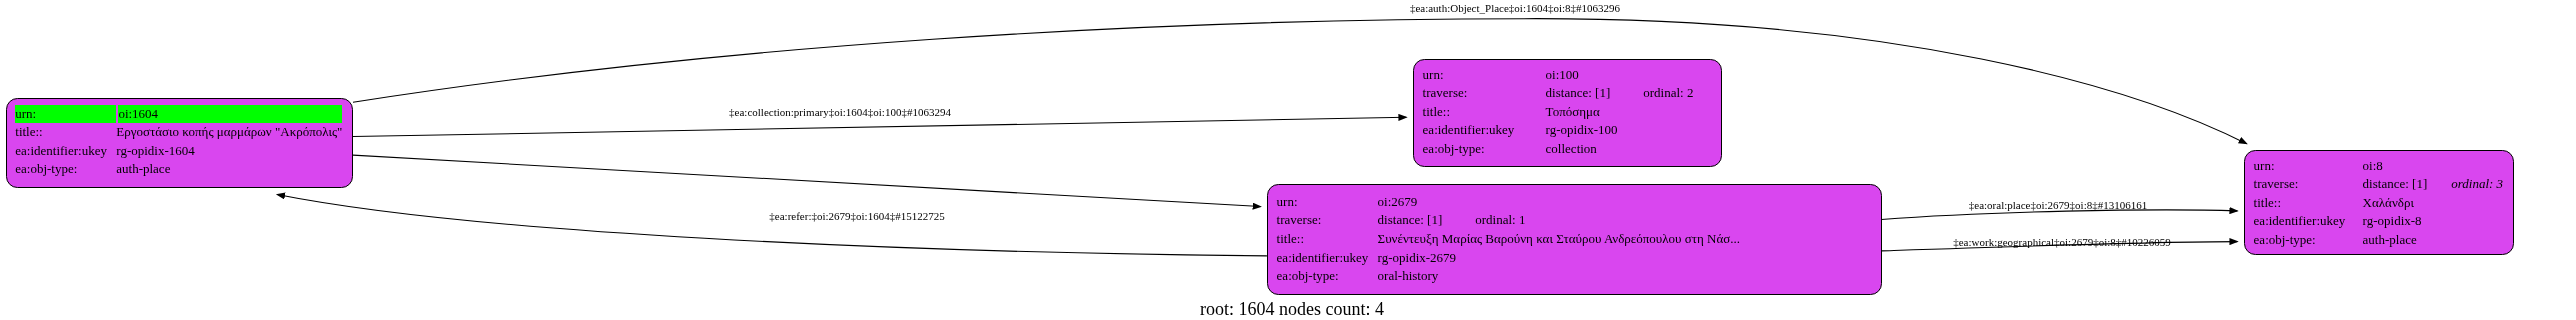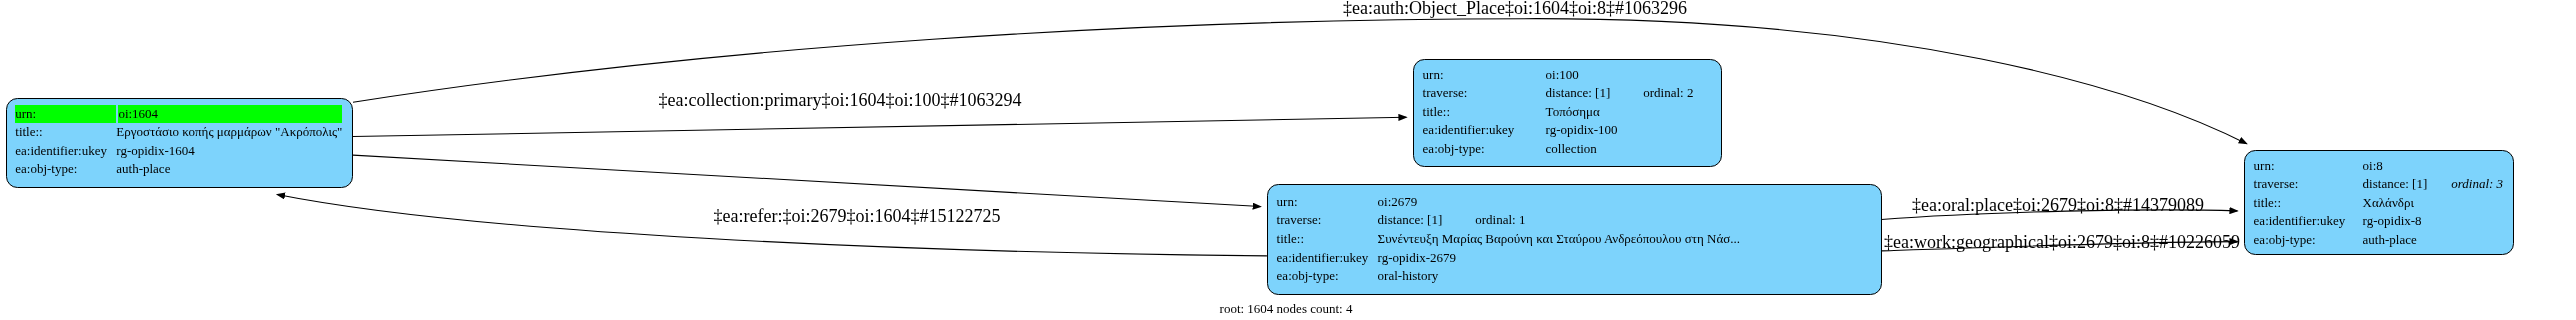--- a/index.html
+++ b/index.html
@@ -7,21 +7,21 @@
     position:relative;
     width:2576px;height:321px;
     background:#ffffff;
     font-family:"Liberation Serif","DejaVu Serif",serif;
     color:#000000;
     overflow:hidden;
   }
   #edges{position:absolute;left:0;top:0;width:2576px;height:321px;}
   .node{
     position:absolute;
-    background:#7dd3fc;
+    background:#d946ef;
     border:1.1px solid #000000;
     border-radius:11.4px;
     box-sizing:border-box;
     padding:5.7px 0;
   }
   .row{
     position:relative;
     display:flex;
     align-items:center;
     height:18.6px;
@@ -35,29 +35,30 @@
   .v2{margin-left:33px;flex:0 0 auto;}
   .kw140 .k{width:101px;}
   .kw170 .k{width:123px;}
   .kw150 .k{width:109px;}
   .row.hl .k{margin-right:2.1px;}
   .row.hl .v{flex:1 1 auto;}
   .elabel{
     position:absolute;
     transform:translateX(-50%);
     white-space:nowrap;
-    font-size:18px;
+    font-size:11px;
     line-height:14.3px;
   }
   .footer{
     position:absolute;
     transform:translateX(-50%);
     white-space:nowrap;
-    font-size:13px;
+    font-size:18px;
     line-height:14.3px;
+    margin-left:6px;
   }
 </style>
 </head>
 <body>
 
 <div id="canvas">
 
   <svg id="edges" viewBox="0 0 3605 449" xmlns="http://www.w3.org/2000/svg">
     <defs>
       <marker id="arrow" markerWidth="13" markerHeight="10" refX="11" refY="5" orient="auto" markerUnits="userSpaceOnUse">
@@ -157,21 +158,21 @@
       <span class="k">ea:identifier:ukey</span>
       <span class="v">rg-opidix-8</span>
     </div>
     <div class="row">
       <span class="k">ea:obj-type:</span>
       <span class="v">auth-place</span>
     </div>
   </div>
 
   <div class="elabel" style="left:1515px;top:1.4px;">‡ea:auth:Object_Place‡oi:1604‡oi:8‡#1063296</div>
-  <div class="elabel" style="left:840px;top:93px;">‡ea:collection:primary‡oi:1604‡oi:100‡#1063294</div>
+  <div class="elabel" style="left:840px;top:105px;">‡ea:collection:primary‡oi:1604‡oi:100‡#1063294</div>
   <div class="elabel" style="left:857px;top:209px;">‡ea:refer:‡oi:2679‡oi:1604‡#15122725</div>
-  <div class="elabel" style="left:2058px;top:198px;">‡ea:oral:place‡oi:2679‡oi:8‡#14379089</div>
+  <div class="elabel" style="left:2058px;top:198px;">‡ea:oral:place‡oi:2679‡oi:8‡#13106161</div>
   <div class="elabel" style="left:2062px;top:229px;margin-top:6px;">‡ea:work:geographical‡oi:2679‡oi:8‡#10226059</div>
 
   <div class="footer" style="left:1286px;top:302px;">root: 1604 nodes count: 4</div>
 
 </div>
 
 
 </body></html>

